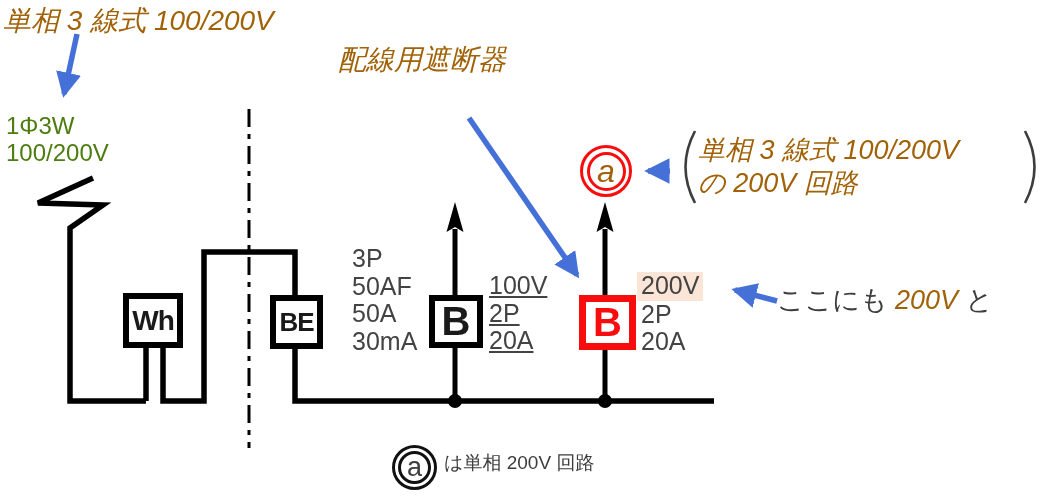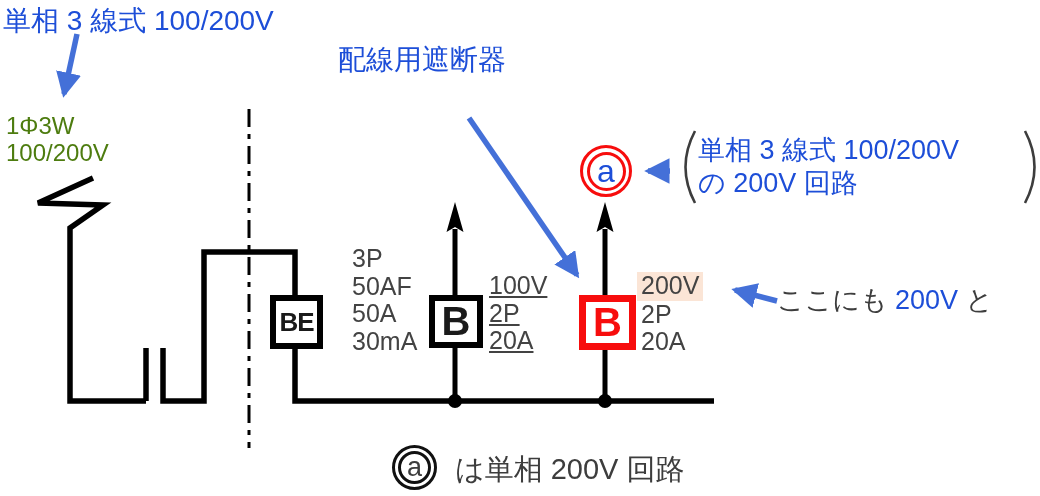--- a/index.html
+++ b/index.html
@@ -4,21 +4,21 @@
 <style>
   html,body{margin:0;padding:0;background:#fff;}
   #stage{
     position:relative;width:1040px;height:496px;background:#ffffff;
     font-family:"Liberation Sans","DejaVu Sans",sans-serif;
     overflow:hidden;
   }
   #stage .abs{position:absolute;white-space:nowrap;}
   .dark{color:#3d3d3d;}
   .gray{color:#4d7c0f;}
-  .red{color:#1d4ed8;}
+  .red{color:#a16207;font-style:italic;}
   svg{position:absolute;left:0;top:0;}
   
   .t28{font-size:28px;line-height:37px;}
   .t27{font-size:27px;line-height:33px;}
   .t24{font-size:24px;line-height:27px;}
   .spec{font-size:25px;line-height:27.5px;color:#434343;}
   .hl{background:#fbe5d6;padding:0 4px 1px 4px;margin-left:-4px;display:inline-block;}
   
   .devbox{
     position:absolute;border:6px solid #000;background:#fff;
@@ -112,20 +112,23 @@
     <div>2P</div>
     <div>20A</div>
   </div>
 
   <div class="abs spec" style="left:641px;top:272px;">
     <div><span class="hl">200V</span></div>
     <div>2P</div>
     <div>20A</div>
   </div>
 
+  <div class="devbox" style="left:123px;top:293px;width:48px;height:43px;">
+    <span>Wh</span>
+  </div>
   <div class="devbox" style="left:270px;top:295px;width:41px;height:42px;font-size:26px;">
     <span>BE</span>
   </div>
   <div class="devbox bletter" style="left:429px;top:295px;width:42px;height:41px;">
     <span>B</span>
   </div>
   <div class="devbox bletter redbox" style="left:579px;top:295px;width:43px;height:41px;">
     <span>B</span>
   </div>
 
@@ -133,15 +136,15 @@
     <div class="dcircle-inner" style="width:33px;height:33px;">
       <span class="red" style="font-size:32px;line-height:1;">a</span>
     </div>
   </div>
 
   <div class="dcircle-outer ca-black" style="left:392px;top:445px;width:39px;height:39px;">
     <div class="dcircle-inner" style="width:27px;height:27px;">
       <span class="dark" style="font-size:27px;line-height:1;">a</span>
     </div>
   </div>
-  <div class="abs dark" style="left:444px;top:450px;font-size:29px;margin-left:11px;">は単相 200V 回路</div>
+  <div class="abs dark" style="left:444px;top:450px;font-size:19px;">は単相 200V 回路</div>
 
 </div>
 
 </body></html>

